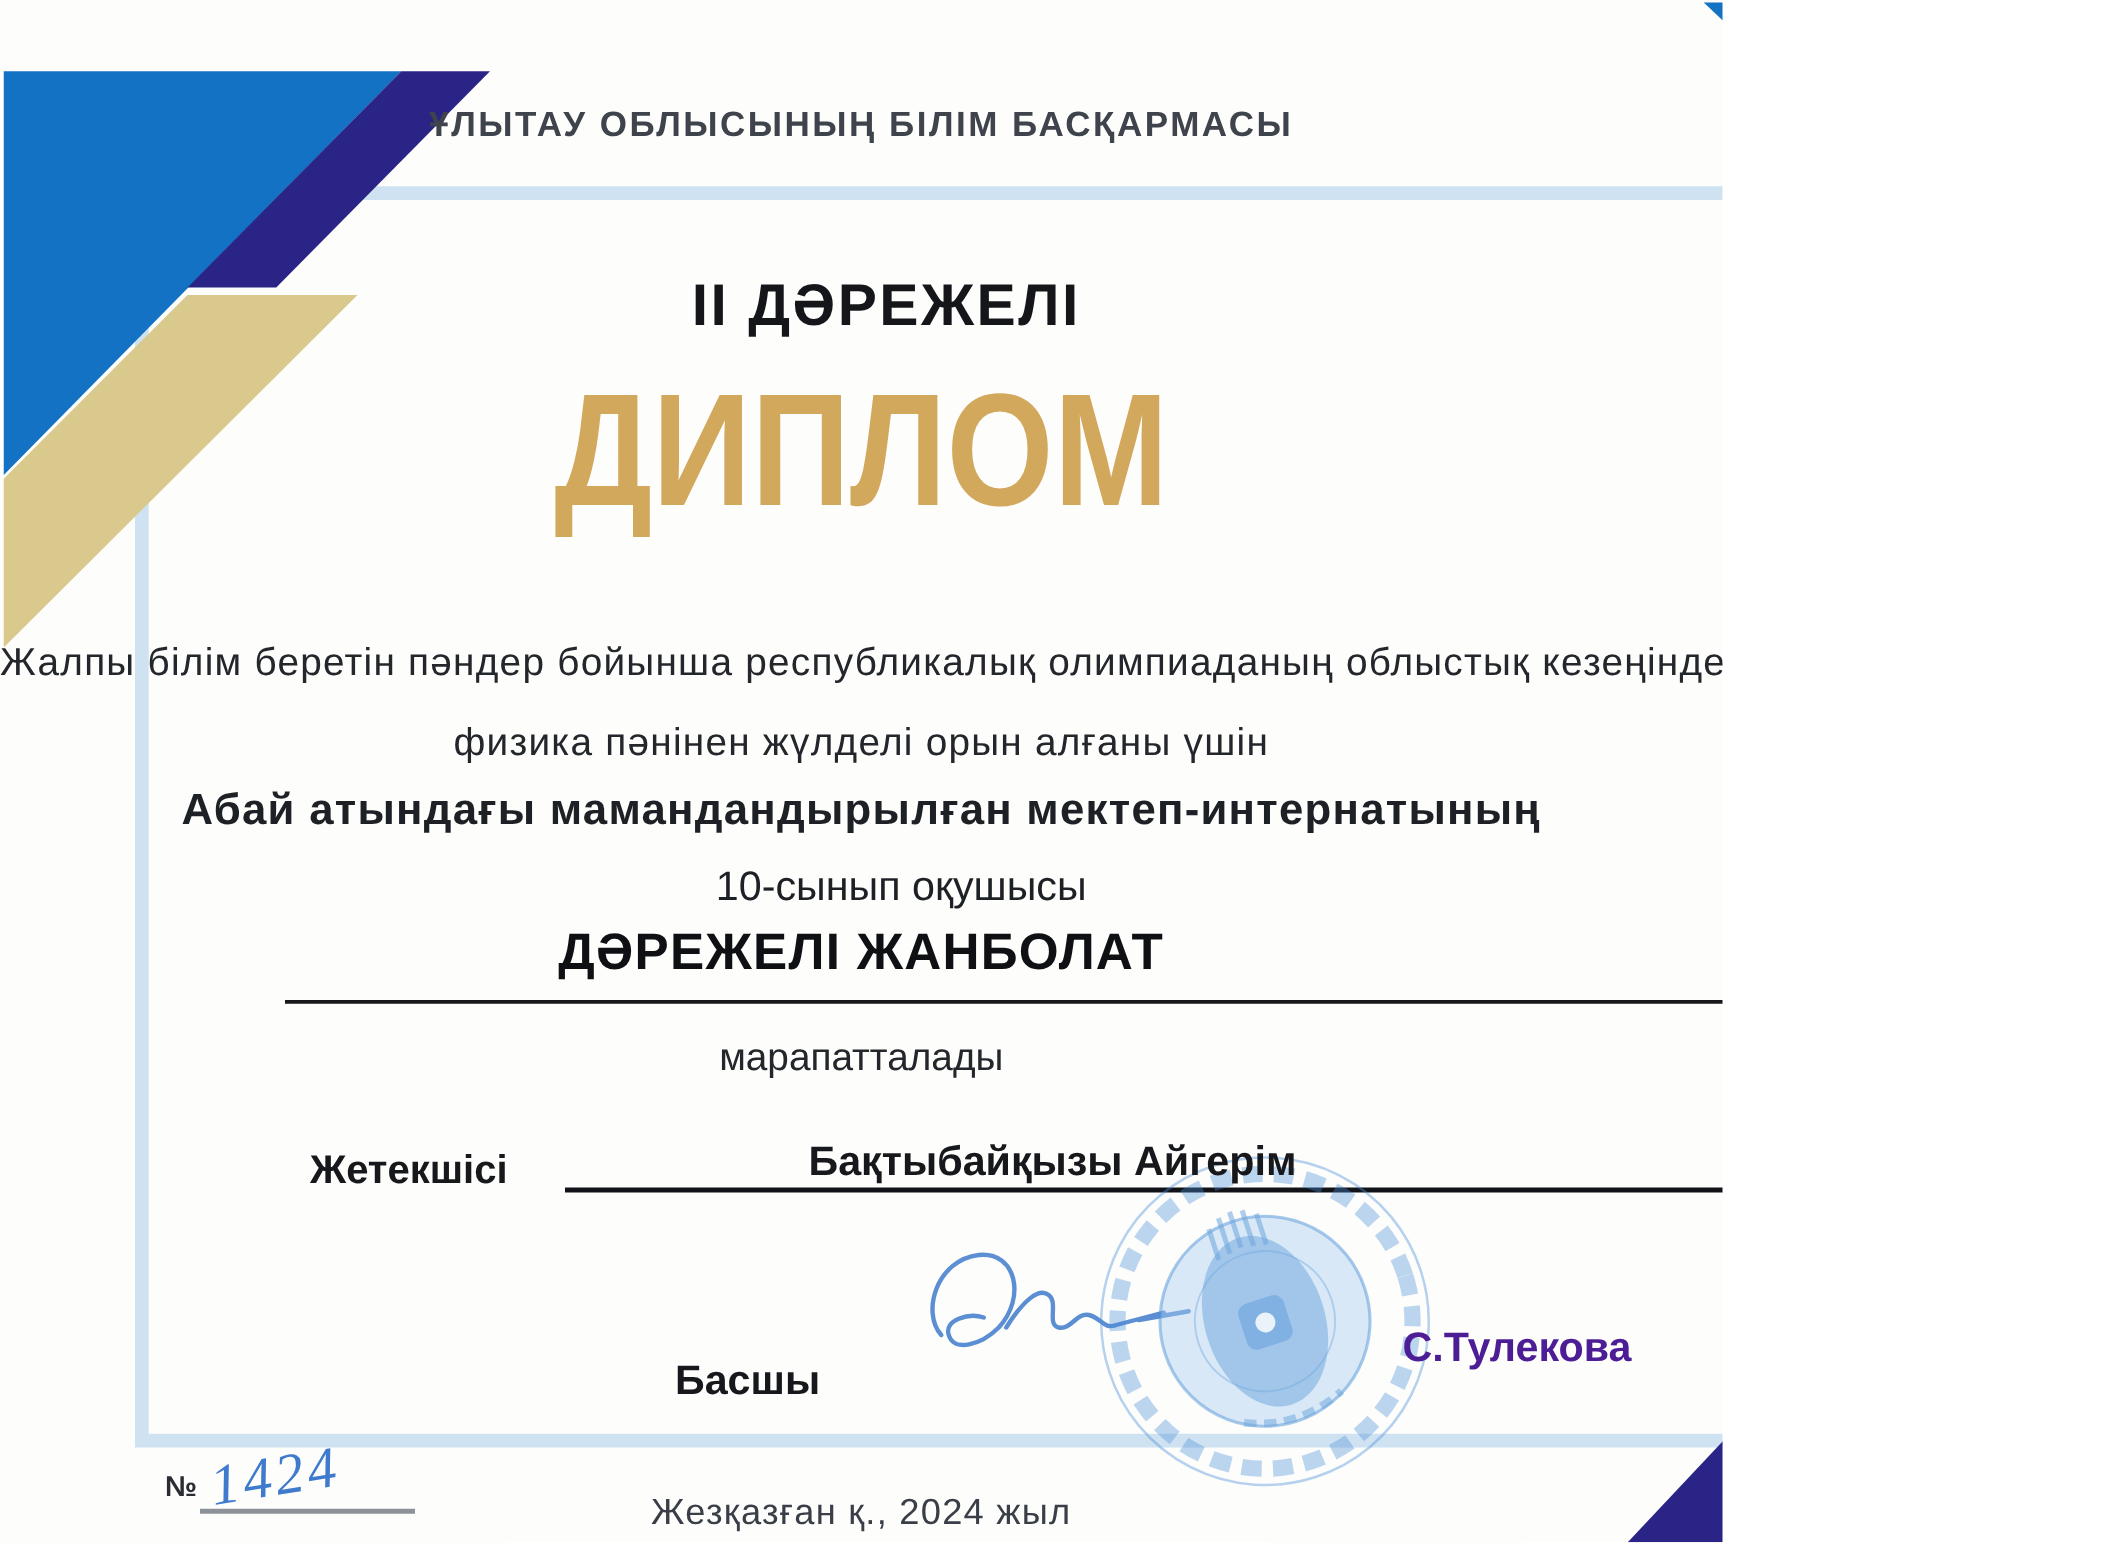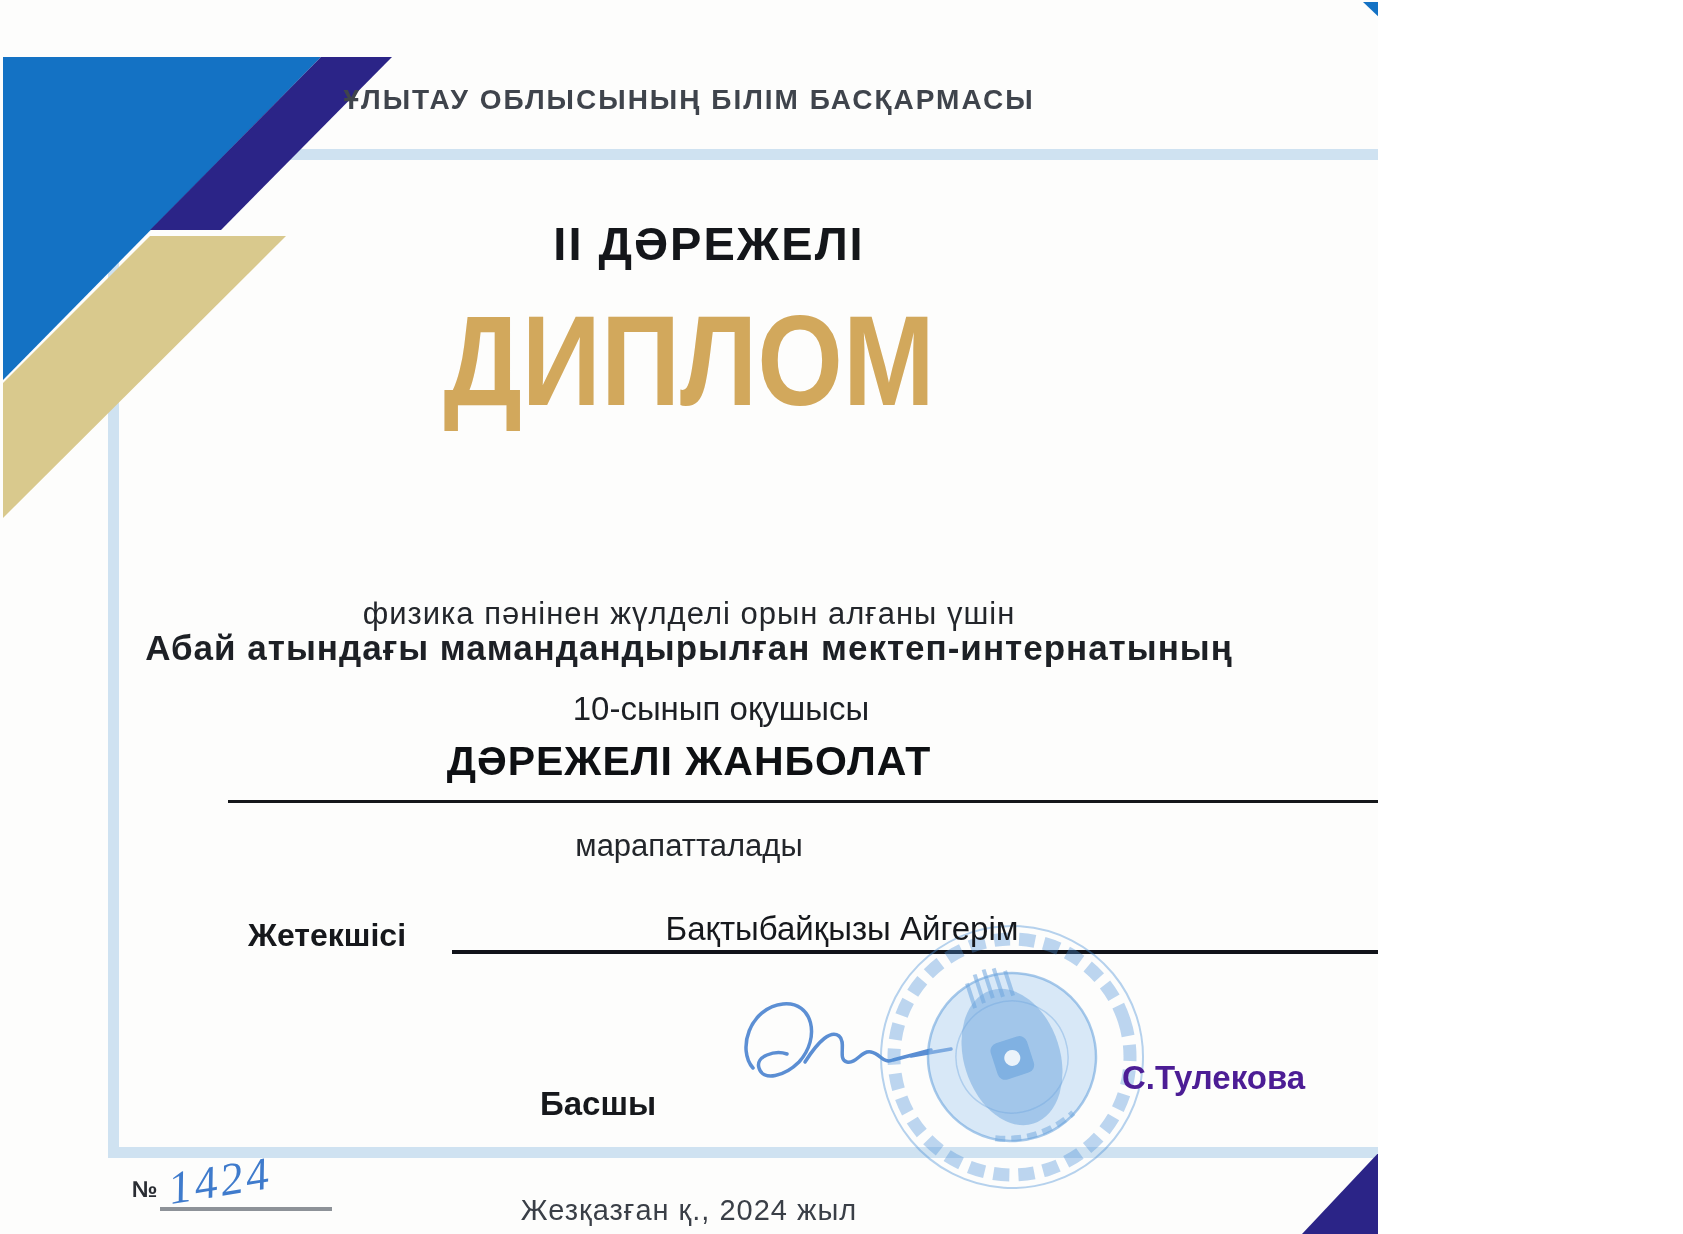--- a/index.html
+++ b/index.html
@@ -12,29 +12,29 @@
   .frame{
     left:108px;top:149px;width:1499px;height:1009px;
     border:11px solid #cfe2f1;box-sizing:border-box;z-index:1;
   }
   .shapes{left:0;top:0;z-index:2;}
   .txt{z-index:5;white-space:nowrap;}
   .authority{top:84px;font-size:28px;font-weight:600;letter-spacing:2px;color:#3f444c;}
   .degree{top:216px;font-size:47px;font-weight:800;letter-spacing:2px;color:#14161a;padding-left:20px;}
   .diplom{top:294px;font-size:128px;font-weight:700;line-height:1.05;transform:scaleX(.86);transform-origin:50% 50%;}
   .body1{top:512px;font-size:31px;letter-spacing:1px;color:#23262b;}
-  .body2{top:576px;font-size:31px;letter-spacing:1px;color:#23262b;margin-top:20px;}
+  .body2{top:576px;font-size:31px;letter-spacing:1px;color:#23262b;}
   .school{top:628px;font-size:35px;font-weight:600;letter-spacing:1px;color:#1d2025;}
   .student{top:690px;font-size:33px;font-weight:500;color:#1d2025;padding-left:32px;}
   .recipient{top:738px;font-size:41px;font-weight:700;letter-spacing:1px;color:#0e1013;}
   .name-rule{left:228px;top:800px;width:1228px;height:3px;background:#15171a;z-index:3;}
   .award{top:828px;font-size:31px;color:#23262b;}
   .sup-label{left:248px;top:917px;font-size:32px;font-weight:700;color:#16181c;}
   .sup-line{left:452px;top:950px;width:1012px;height:4px;background:#111319;z-index:3;}
-  .sup-name{left:452px;top:910px;width:780px;text-align:center;font-size:33px;font-weight:400;color:#16181c;}
+  .sup-name{left:452px;top:910px;width:780px;text-align:center;font-size:33px;font-weight:700;color:#16181c;}
   .head-label{left:540px;top:1058px;font-size:33px;font-weight:700;color:#16181c;margin-top:27px;}
   .head-name{left:1122px;top:1059px;font-size:33px;font-weight:700;color:#4c1d95;}
   .num-label{left:132px;top:1176px;font-size:23px;font-weight:700;color:#2a2d33;}
   .num-value{
     left:168px;top:1154px;font-size:46px;font-family:"Liberation Serif",serif;
     font-style:italic;letter-spacing:3px;transform:rotate(-9deg);z-index:5;
   }
   .num-line{left:160px;top:1207px;width:172px;height:4px;background:#8d9298;z-index:3;}
   .place{top:1194px;font-size:29px;letter-spacing:1px;color:#3a3f47;}
   .signature{left:735px;top:990px;z-index:4;}
@@ -55,20 +55,21 @@
     <polygon points="1637,830 1683,830 1683,947 1598,1030 1433,1030" fill="#d9c98d"></polygon>
     <polygon points="1597,1032 1683,948 1683,1234 1410,1234" fill="#1472c4"></polygon>
     <polygon points="1490,1034 1597,1034 1410,1234 1302,1234" fill="#2b2487"></polygon>
   </svg>
 
   <div class="abs ctr txt authority">ҰЛЫТАУ ОБЛЫСЫНЫҢ БІЛІМ БАСҚАРМАСЫ</div>
 
   <div class="abs ctr txt degree">ІІ ДӘРЕЖЕЛІ</div>
   <div class="abs ctr txt diplom" style="color: rgb(210, 168, 92);">ДИПЛОМ</div>
 
+  <div class="abs ctr txt body1">Жалпы білім беретін пәндер бойынша республикалық олимпиаданың облыстық кезеңінде</div>
   <div class="abs ctr txt body2">физика пәнінен жүлделі орын алғаны үшін</div>
   <div class="abs ctr txt school">Абай атындағы мамандандырылған мектеп-интернатының</div>
   <div class="abs ctr txt student">10-сынып оқушысы</div>
   <div class="abs ctr txt recipient">ДӘРЕЖЕЛІ ЖАНБОЛАТ</div>
   <div class="abs name-rule"></div>
   <div class="abs ctr txt award">марапатталады</div>
 
   <div class="abs txt sup-label">Жетекшісі</div>
   <div class="abs txt sup-name">Бақтыбайқызы Айгерім</div>
   <div class="abs sup-line"></div>

